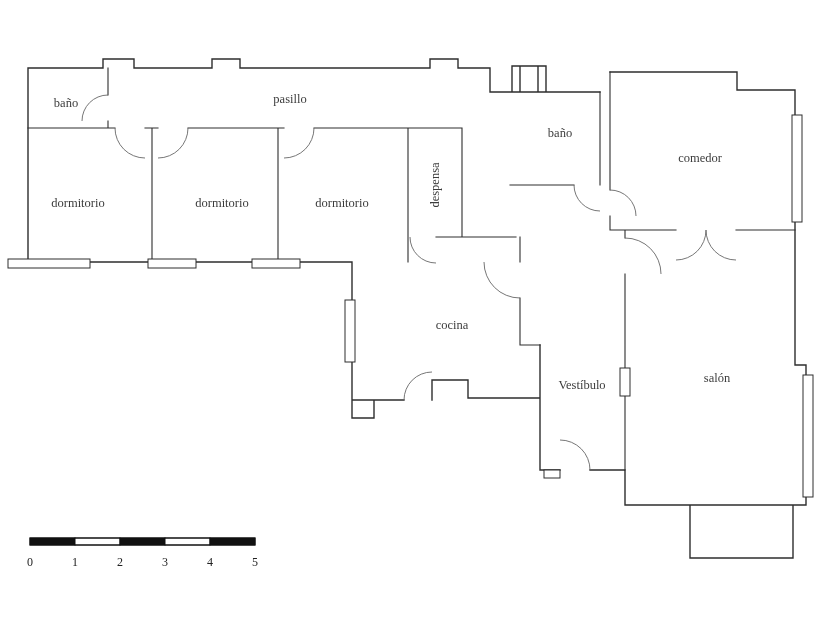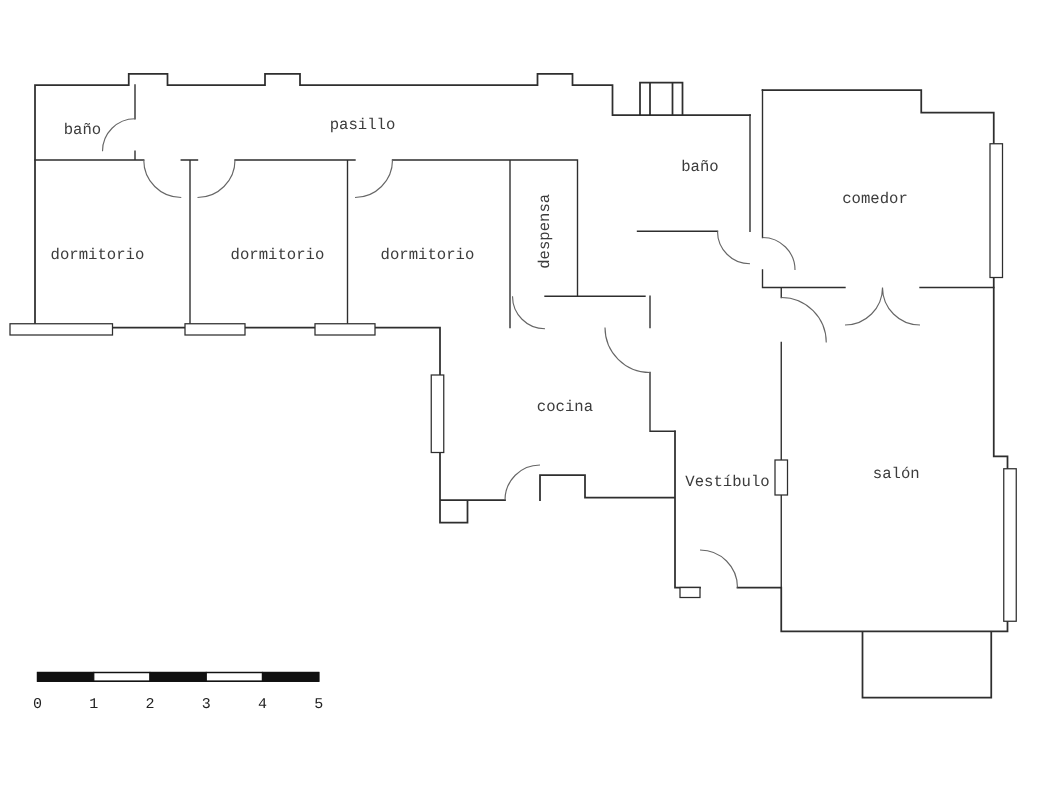--- a/index.html
+++ b/index.html
@@ -4,21 +4,21 @@
 <style>
   :root{
     --color-wall:#2e2e2e;
     --color-door:#666666;
     --color-label:#3c3c3c;
     --color-scale:#111111;
   }
   html,body{margin:0;padding:0;background:#ffffff;}
   .canvas{
     width:840px;height:630px;background:#ffffff;position:relative;overflow:hidden;
-    font-family:Liberation Mono, monospace;
+    font-family:Liberation Serif, serif;
   }
   svg{display:block;}
   .wall{stroke:var(--color-wall);stroke-width:1.4;fill:none;stroke-linecap:square;stroke-linejoin:miter;}
   .interior{stroke-width:1.1;}
   .door{stroke:var(--color-door);stroke-width:0.9;fill:none;}
   .window{fill:#ffffff;stroke:var(--color-wall);stroke-width:1;}
   .room-label{font-size:12.5px;fill:var(--color-label);}
   .scale-cell-dark{fill:var(--color-scale);stroke:var(--color-scale);stroke-width:1;}
   .scale-cell-light{fill:#ffffff;stroke:var(--color-scale);stroke-width:1;}
   .scale-outline{fill:none;stroke:var(--color-scale);stroke-width:1;}

